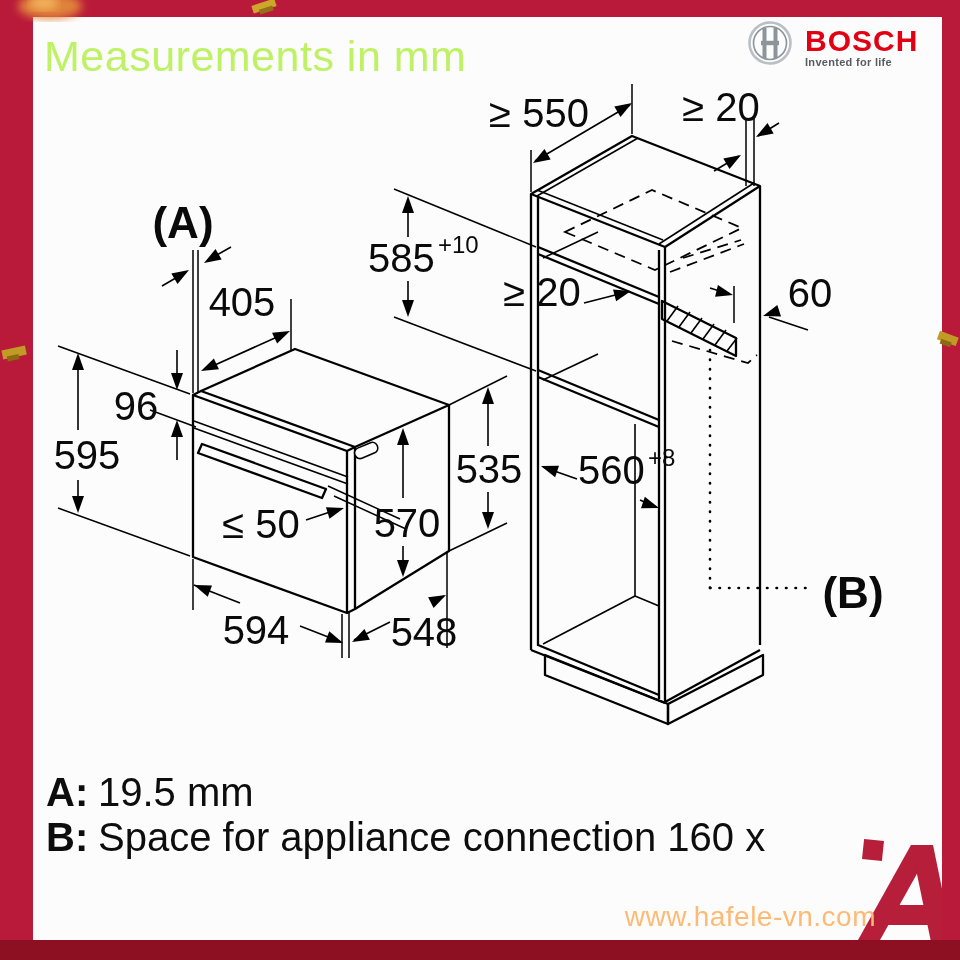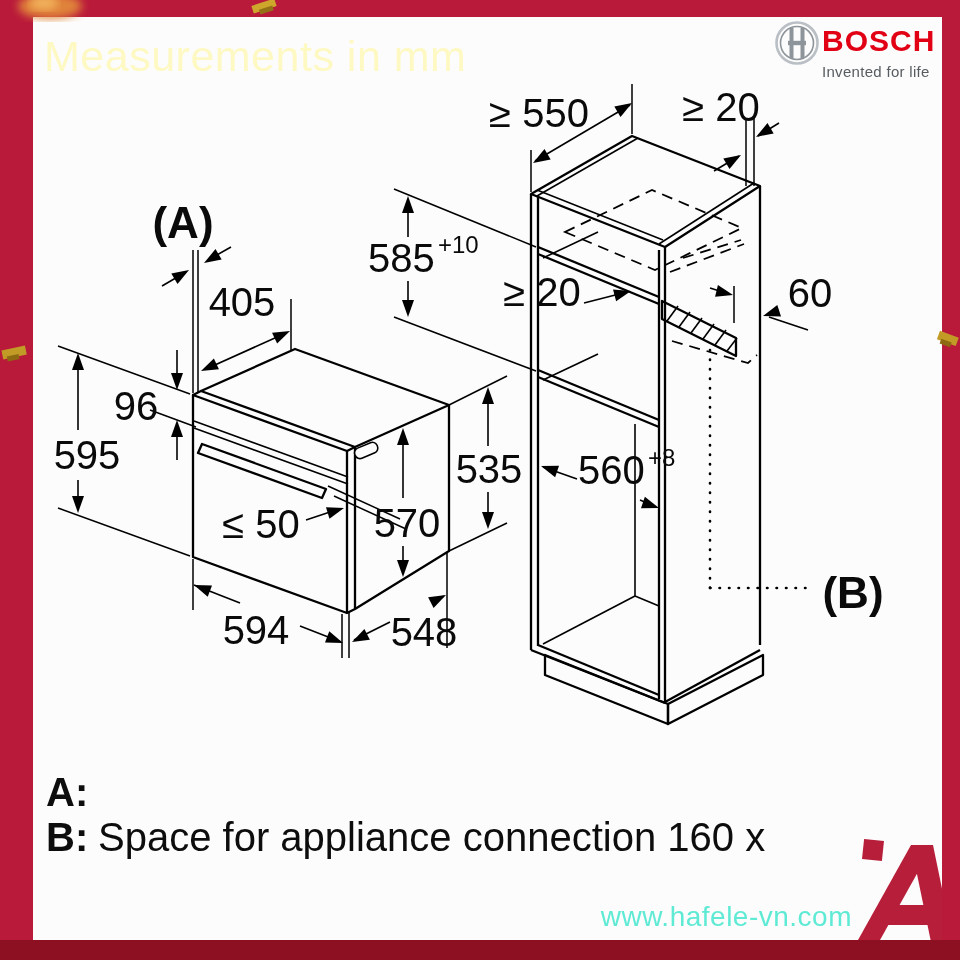--- a/index.html
+++ b/index.html
@@ -12,36 +12,36 @@
     position:absolute;left:33px;top:17px;width:909px;height:923px;
     background:#fcfcfc;
   }
   #bottom-bar{
     position:absolute;left:0;top:940px;width:960px;height:20px;
     background:#8c1022;
   }
   #diagram-svg{position:absolute;left:0;top:0;pointer-events:none;}
   .title{
     position:absolute;left:44px;top:32px;
-    font-size:43px;color:#fef9c3;letter-spacing:.5px;white-space:nowrap;
+    font-size:43px;color:#bef264;letter-spacing:.5px;white-space:nowrap;
   }
   .brand{
-    position:absolute;left:774px;top:20px;display:flex;align-items:flex-start;gap:2px;
+    position:absolute;left:747px;top:20px;display:flex;align-items:flex-start;gap:12px;
   }
   .brand-text{display:flex;flex-direction:column;}
   .brand-name{font-size:30px;font-weight:bold;color:#e20015;letter-spacing:1px;line-height:1;margin-top:6px;}
-  .brand-tagline{font-size:15px;color:#565c61;margin-top:7px;letter-spacing:.3px;}
+  .brand-tagline{font-size:11px;color:#565c61;letter-spacing:.3px;font-weight:bold;}
   .legend{
     position:absolute;left:46px;top:770px;font-size:40px;color:#0d0d0d;line-height:45px;
   }
   .legend-row{display:flex;}
   .legend-key{font-weight:bold;width:52px;flex:0 0 52px;}
   .legend-val{white-space:nowrap;}
   .watermark{
-    position:absolute;right:108px;top:901px;font-size:28px;color:#5eead4;
+    position:absolute;right:84px;top:901px;font-size:28px;color:#fdba74;
     letter-spacing:.5px;white-space:nowrap;
   }
   svg text{fill:#0a0a0a;font-family:"Liberation Sans", sans-serif;}
   .dim{font-size:40px;}
   .dim-sup{font-size:24px;}
   .dim-label{font-size:44px;font-weight:bold;}
   .ln{stroke:#000;stroke-width:2.3;fill:none;stroke-linejoin:round;}
   .thin{stroke:#000;stroke-width:1.6;fill:none;}
   .ext{stroke:#000;stroke-width:1.5;fill:none;}
   .dash{stroke:#000;stroke-width:1.8;fill:none;stroke-dasharray:11 7;}
@@ -272,20 +272,21 @@
   </svg>
   <div class="brand-text">
     <span class="brand-name">BOSCH</span>
     <span class="brand-tagline">Invented for life</span>
   </div>
 </div>
 
 <div class="legend">
   <div class="legend-row">
     <span class="legend-key">A:</span>
+    <span class="legend-val">19.5 mm</span>
   </div>
   <div class="legend-row">
     <span class="legend-key">B:</span>
     <span class="legend-val">Space for appliance connection 160 x</span>
   </div>
   <div class="legend-row">
     <span class="legend-key"></span>
   </div>
 </div>
 

